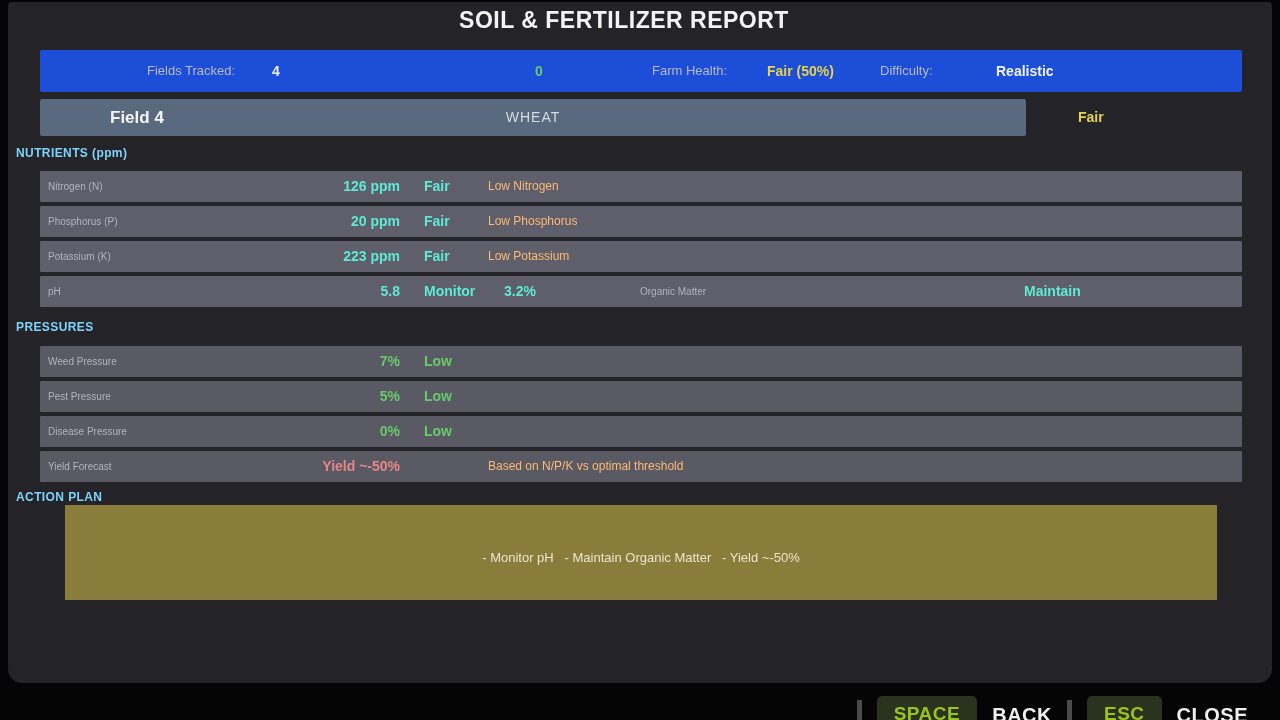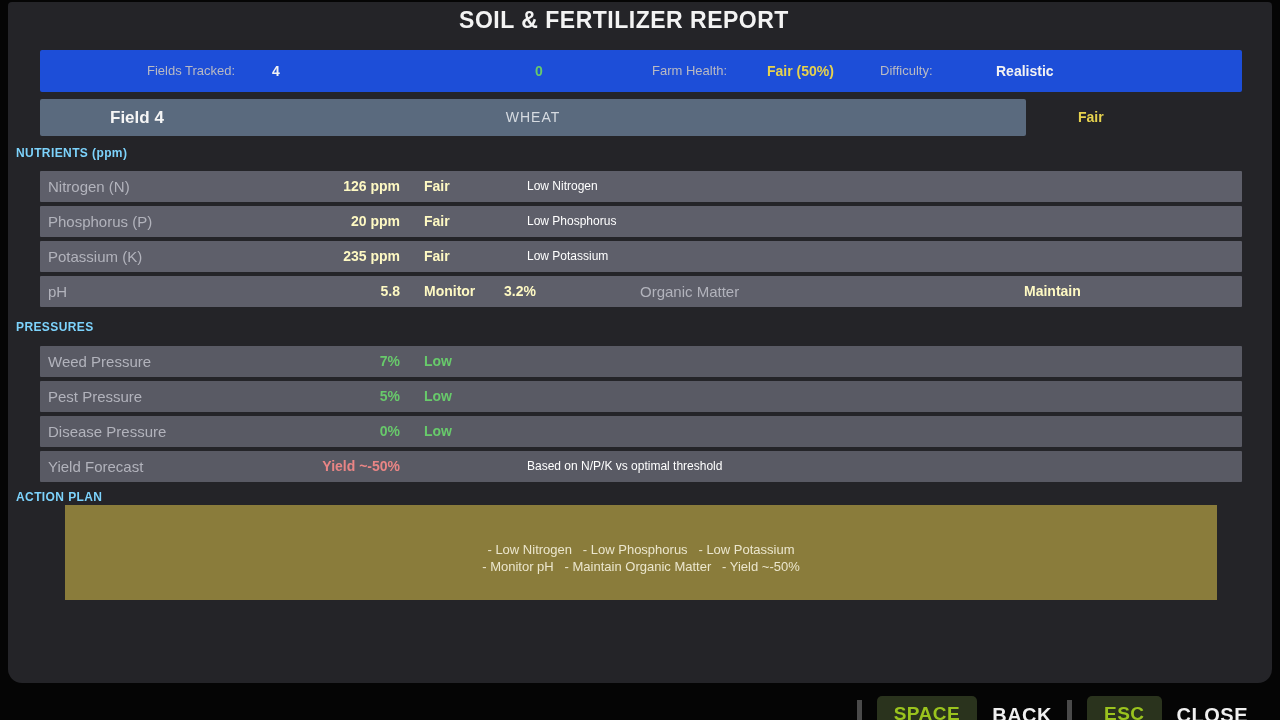--- a/index.html
+++ b/index.html
@@ -20,29 +20,29 @@
   .fieldbar span { position:absolute; line-height:37px; }
   .fname { left:70px; color:#f5f5f5; font-size:17px; font-weight:bold; }
   .fcrop { left:0; right:0; text-align:center; color:#d6dbe1; font-size:14px; letter-spacing:1px; }
   .fstatus { left:1038px; color:#e6d24e; font-size:14px; font-weight:bold; }
   .seclabel { position:absolute; left:16px; color:#7dd3fc; font-size:12px;
     font-weight:bold; letter-spacing:.4px; }
   .rows { position:absolute; left:40px; width:1202px; }
   .row { position:relative; height:31px; margin-bottom:4px; border-radius:1px; }
   .nut .row { background:#5e5f6a; }
   .pres .row { background:#595a64; }
-  .row span { position:absolute; line-height:31px; font-size:15px; }
+  .row span { position:absolute; line-height:31px; font-size:10px; }
   .rlabel { left:8px; color:#b2b3bc; }
   .rval { left:0; width:360px; text-align:right; font-size:14px !important; font-weight:bold; }
   .rstatus { left:384px; font-weight:bold; font-size:14px !important; }
-  .rnote { left:487px; color:#ffffff; font-size:12px !important; }
+  .rnote { left:448px; color:#fdba74; font-size:12px !important; }
   .rxlabel { left:600px; color:#b2b3bc; }
   .rxval { left:0; width:960px; text-align:center; font-size:14px !important; font-weight:bold; }
   .rxstatus { left:984px; font-weight:bold; font-size:14px !important; }
-  .yellow { color:#fef9c3; }
+  .yellow { color:#5eead4; }
   .green { color:#68ca6b; }
   .salmon { color:#e98585; }
   .actionbox { position:absolute; left:65px; top:505px; width:1152px; height:95px;
     background:#8a7c3b; display:flex; flex-direction:column; justify-content:center;
     align-items:center; padding-top:10px; }
   .actionbox div { color:#ebe6cd; font-size:13px; line-height:17px; white-space:pre; text-align:center; }
   .footer { position:absolute; left:0; top:696px; width:1280px; display:flex;
     justify-content:flex-end; align-items:flex-start; gap:15px; padding-right:32px; }
   .fsep { width:5px; height:26px; background:#4a4a4a; margin-top:4px; }
   .keychip { height:36px; line-height:36px; padding:0 17px; background:#2a331d;
@@ -82,21 +82,21 @@
     <span class="rnote">Low Nitrogen</span>
   </div>
   <div class="row">
     <span class="rlabel">Phosphorus (P)</span>
     <span class="rval yellow">20 ppm</span>
     <span class="rstatus yellow">Fair</span>
     <span class="rnote">Low Phosphorus</span>
   </div>
   <div class="row">
     <span class="rlabel">Potassium (K)</span>
-    <span class="rval yellow">235 ppm</span>
+    <span class="rval yellow">223 ppm</span>
     <span class="rstatus yellow">Fair</span>
     <span class="rnote">Low Potassium</span>
   </div>
   <div class="row">
     <span class="rlabel">pH</span>
     <span class="rval yellow">5.8</span>
     <span class="rstatus yellow">Monitor</span>
     <span class="rxlabel">Organic Matter</span>
     <span class="rxval yellow">3.2%</span>
     <span class="rxstatus yellow">Maintain</span>
@@ -124,21 +124,20 @@
   <div class="row">
     <span class="rlabel">Yield Forecast</span>
     <span class="rval salmon">Yield ~-50%</span>
     <span class="rnote">Based on N/P/K vs optimal threshold</span>
   </div>
 </div>
 
 <div class="seclabel" style="top:490px">ACTION PLAN</div>
 
 <div class="actionbox">
-  <div>- Low Nitrogen   - Low Phosphorus   - Low Potassium</div>
   <div>- Monitor pH   - Maintain Organic Matter   - Yield ~-50%</div>
 </div>
 
 <div class="footer">
   <div class="fsep"></div>
   <div class="keychip">SPACE</div>
   <div class="factlabel">BACK</div>
   <div class="fsep"></div>
   <div class="keychip">ESC</div>
   <div class="factlabel">CLOSE</div>

